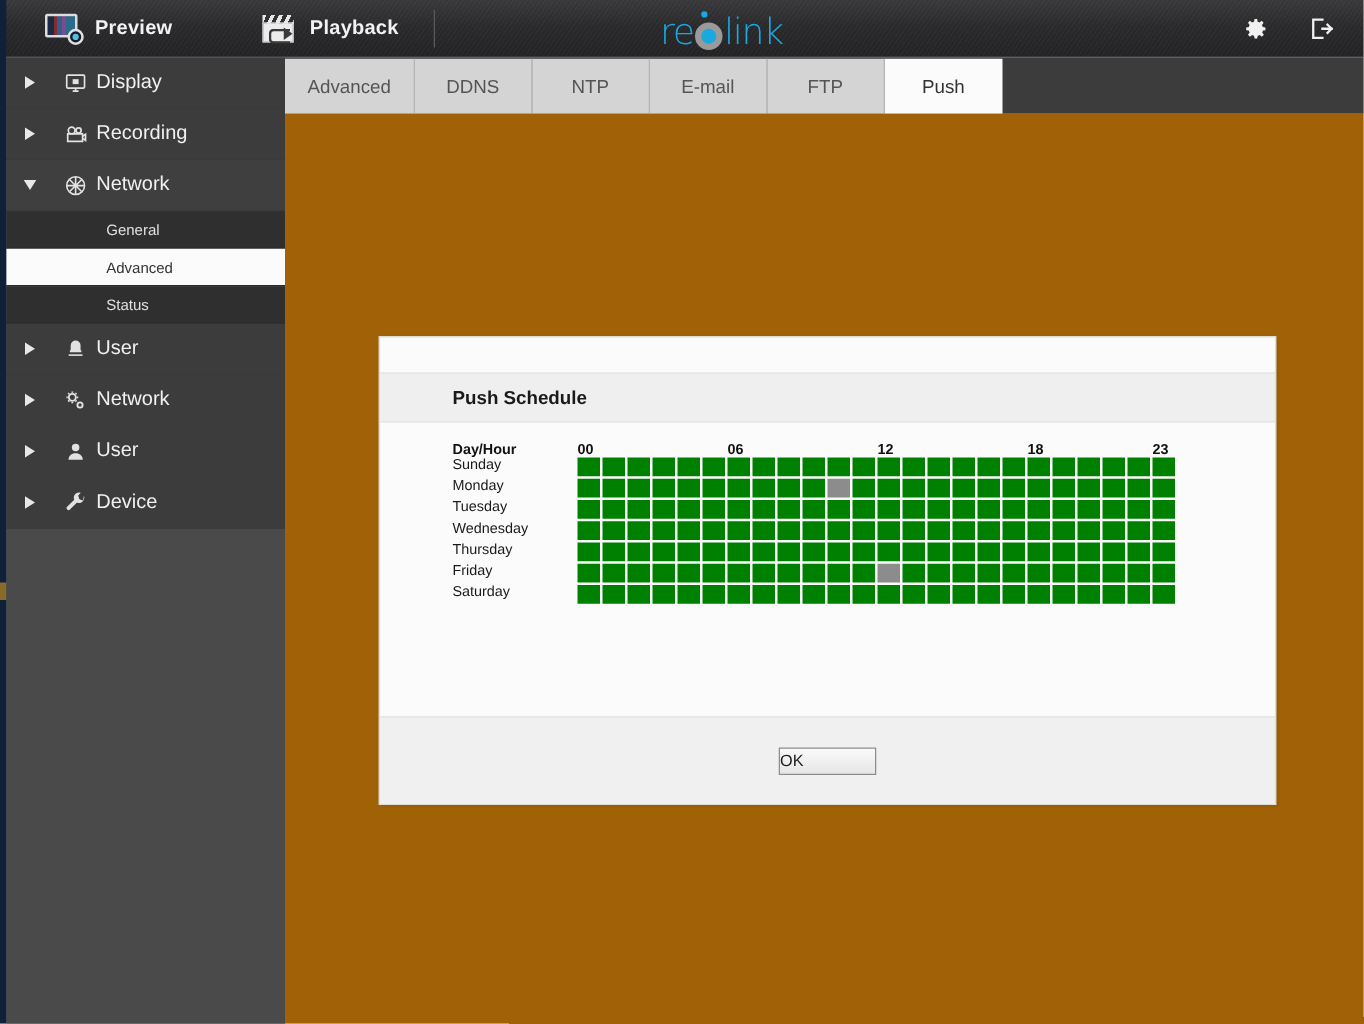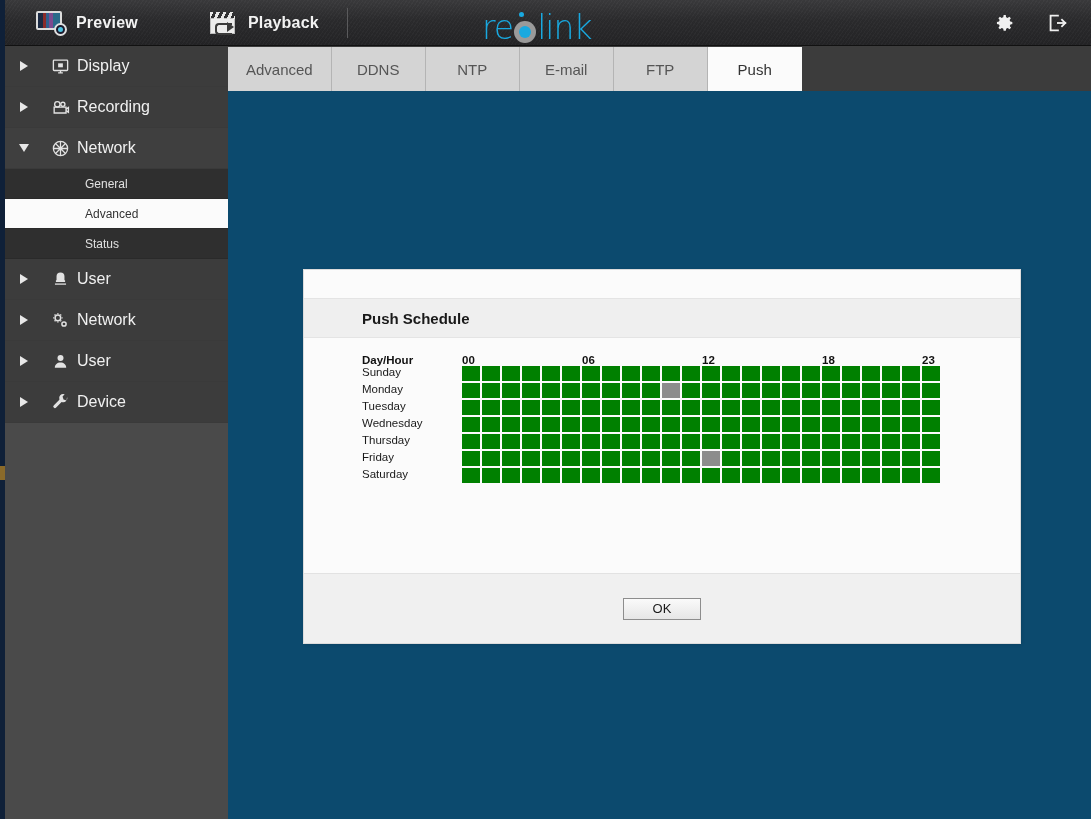--- a/index.html
+++ b/index.html
@@ -78,22 +78,22 @@
     border-top: 5px solid transparent; border-bottom: 5px solid transparent;
     border-left: 7px solid #3b3b3b;
   }
   .ico-playback .teeth {
     position: absolute; left: 2px; top: 1px; width: 25px; height: 7px;
     background: repeating-linear-gradient(115deg,
       #e8e8e8 0px, #e8e8e8 3px, transparent 3px, transparent 6px);
   }
 
   .logo {
-    position: absolute; left: 482px; top: 8px;
-    font-size: 33px; font-weight: 300; letter-spacing: -1px;
+    position: absolute; left: 528px; top: 8px;
+    font-size: 29px; font-weight: 300; letter-spacing: -1px;
     color: #19a9e0; font-family: "DejaVu Sans", sans-serif;
     display: flex; align-items: center;
   }
   .logo .o {
     display: inline-block; width: 22px; height: 22px; border-radius: 50%;
     background: #9a9a9a; position: relative; margin: 0 1px;
     top: 4px;
   }
   .logo .o::after {
     content: ""; position: absolute; left: 5px; top: 5px;
@@ -154,21 +154,21 @@
     height: 44px; min-width: 94px; padding: 0 18px;
     background: #d4d4d4; color: #555; font-size: 15px;
     display: flex; align-items: center; justify-content: center;
     border-right: 1px solid #b4b4b4; cursor: pointer;
   }
   .tab.active { background: #fbfbfb; color: #333; border-right: none; }
 
   
   .content {
     position: absolute; left: 228px; top: 91px; width: 863px; height: 728px;
-    background: #0c4a6e;
+    background: #a16207;
   }
 
   .panel {
     position: absolute; left: 75px; top: 178px; width: 718px; height: 375px;
     background: #fbfbfb; border: 1px solid #dcdcdc;
     box-shadow: 1px 1px 3px rgba(0,0,0,0.10);
   }
   .panel-titlebar {
     position: absolute; left: 0; top: 28px; width: 100%; height: 40px;
     background: #efefef; border-top: 1px solid #e4e4e4;
@@ -224,21 +224,21 @@
 
   .panel-footer {
     position: absolute; left: 0; bottom: 0; width: 100%; height: 70px;
     background: #f0f0f0; border-top: 1px solid #e2e2e2;
     display: flex; align-items: center; justify-content: center;
   }
   .ok-btn {
     width: 78px; height: 22px;
     background: linear-gradient(180deg,#fafafa 0%,#e6e6e6 100%);
     border: 1px solid #8d8d8d; font-size: 13px; color: #1a1a1a;
-    display: flex; align-items: center; justify-content: center;
+    display: flex; align-items: center; 
     cursor: pointer; font-family: "Liberation Sans", sans-serif;
   }
 </style>
 </head>
 <body>
 
 <div id="app">
 
   <div class="edge-strip"></div>
   <div class="edge-nub"></div>

